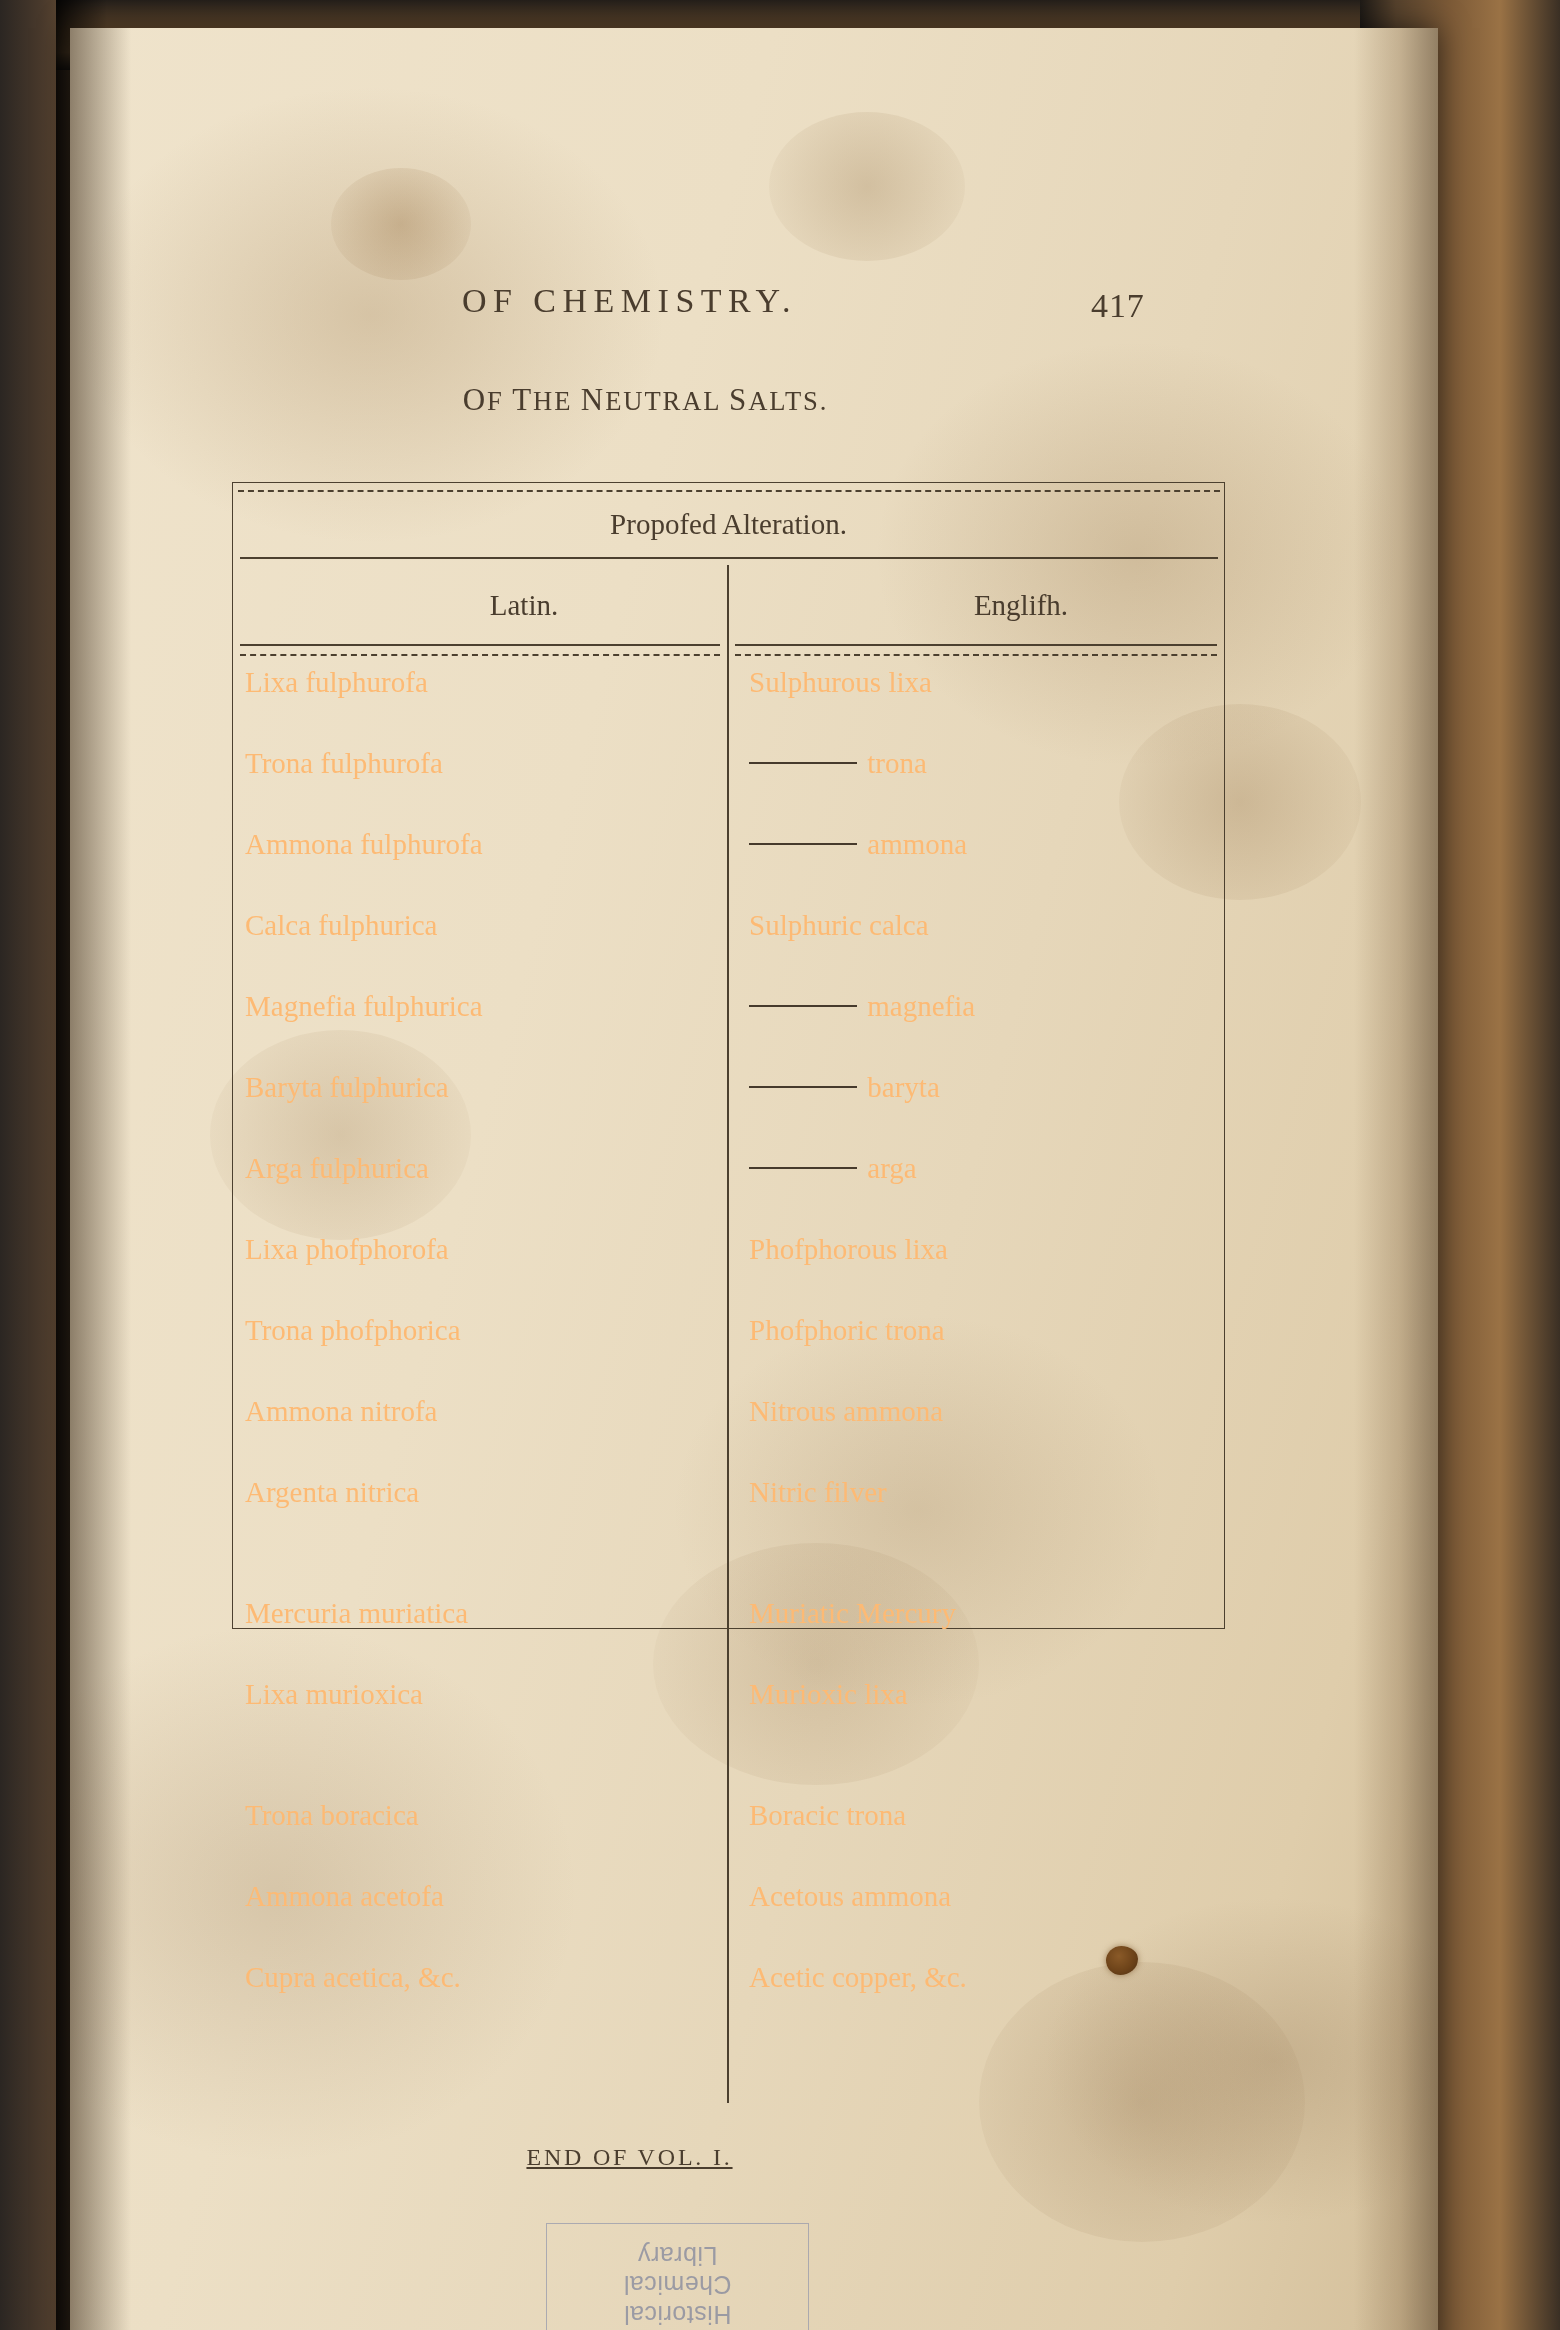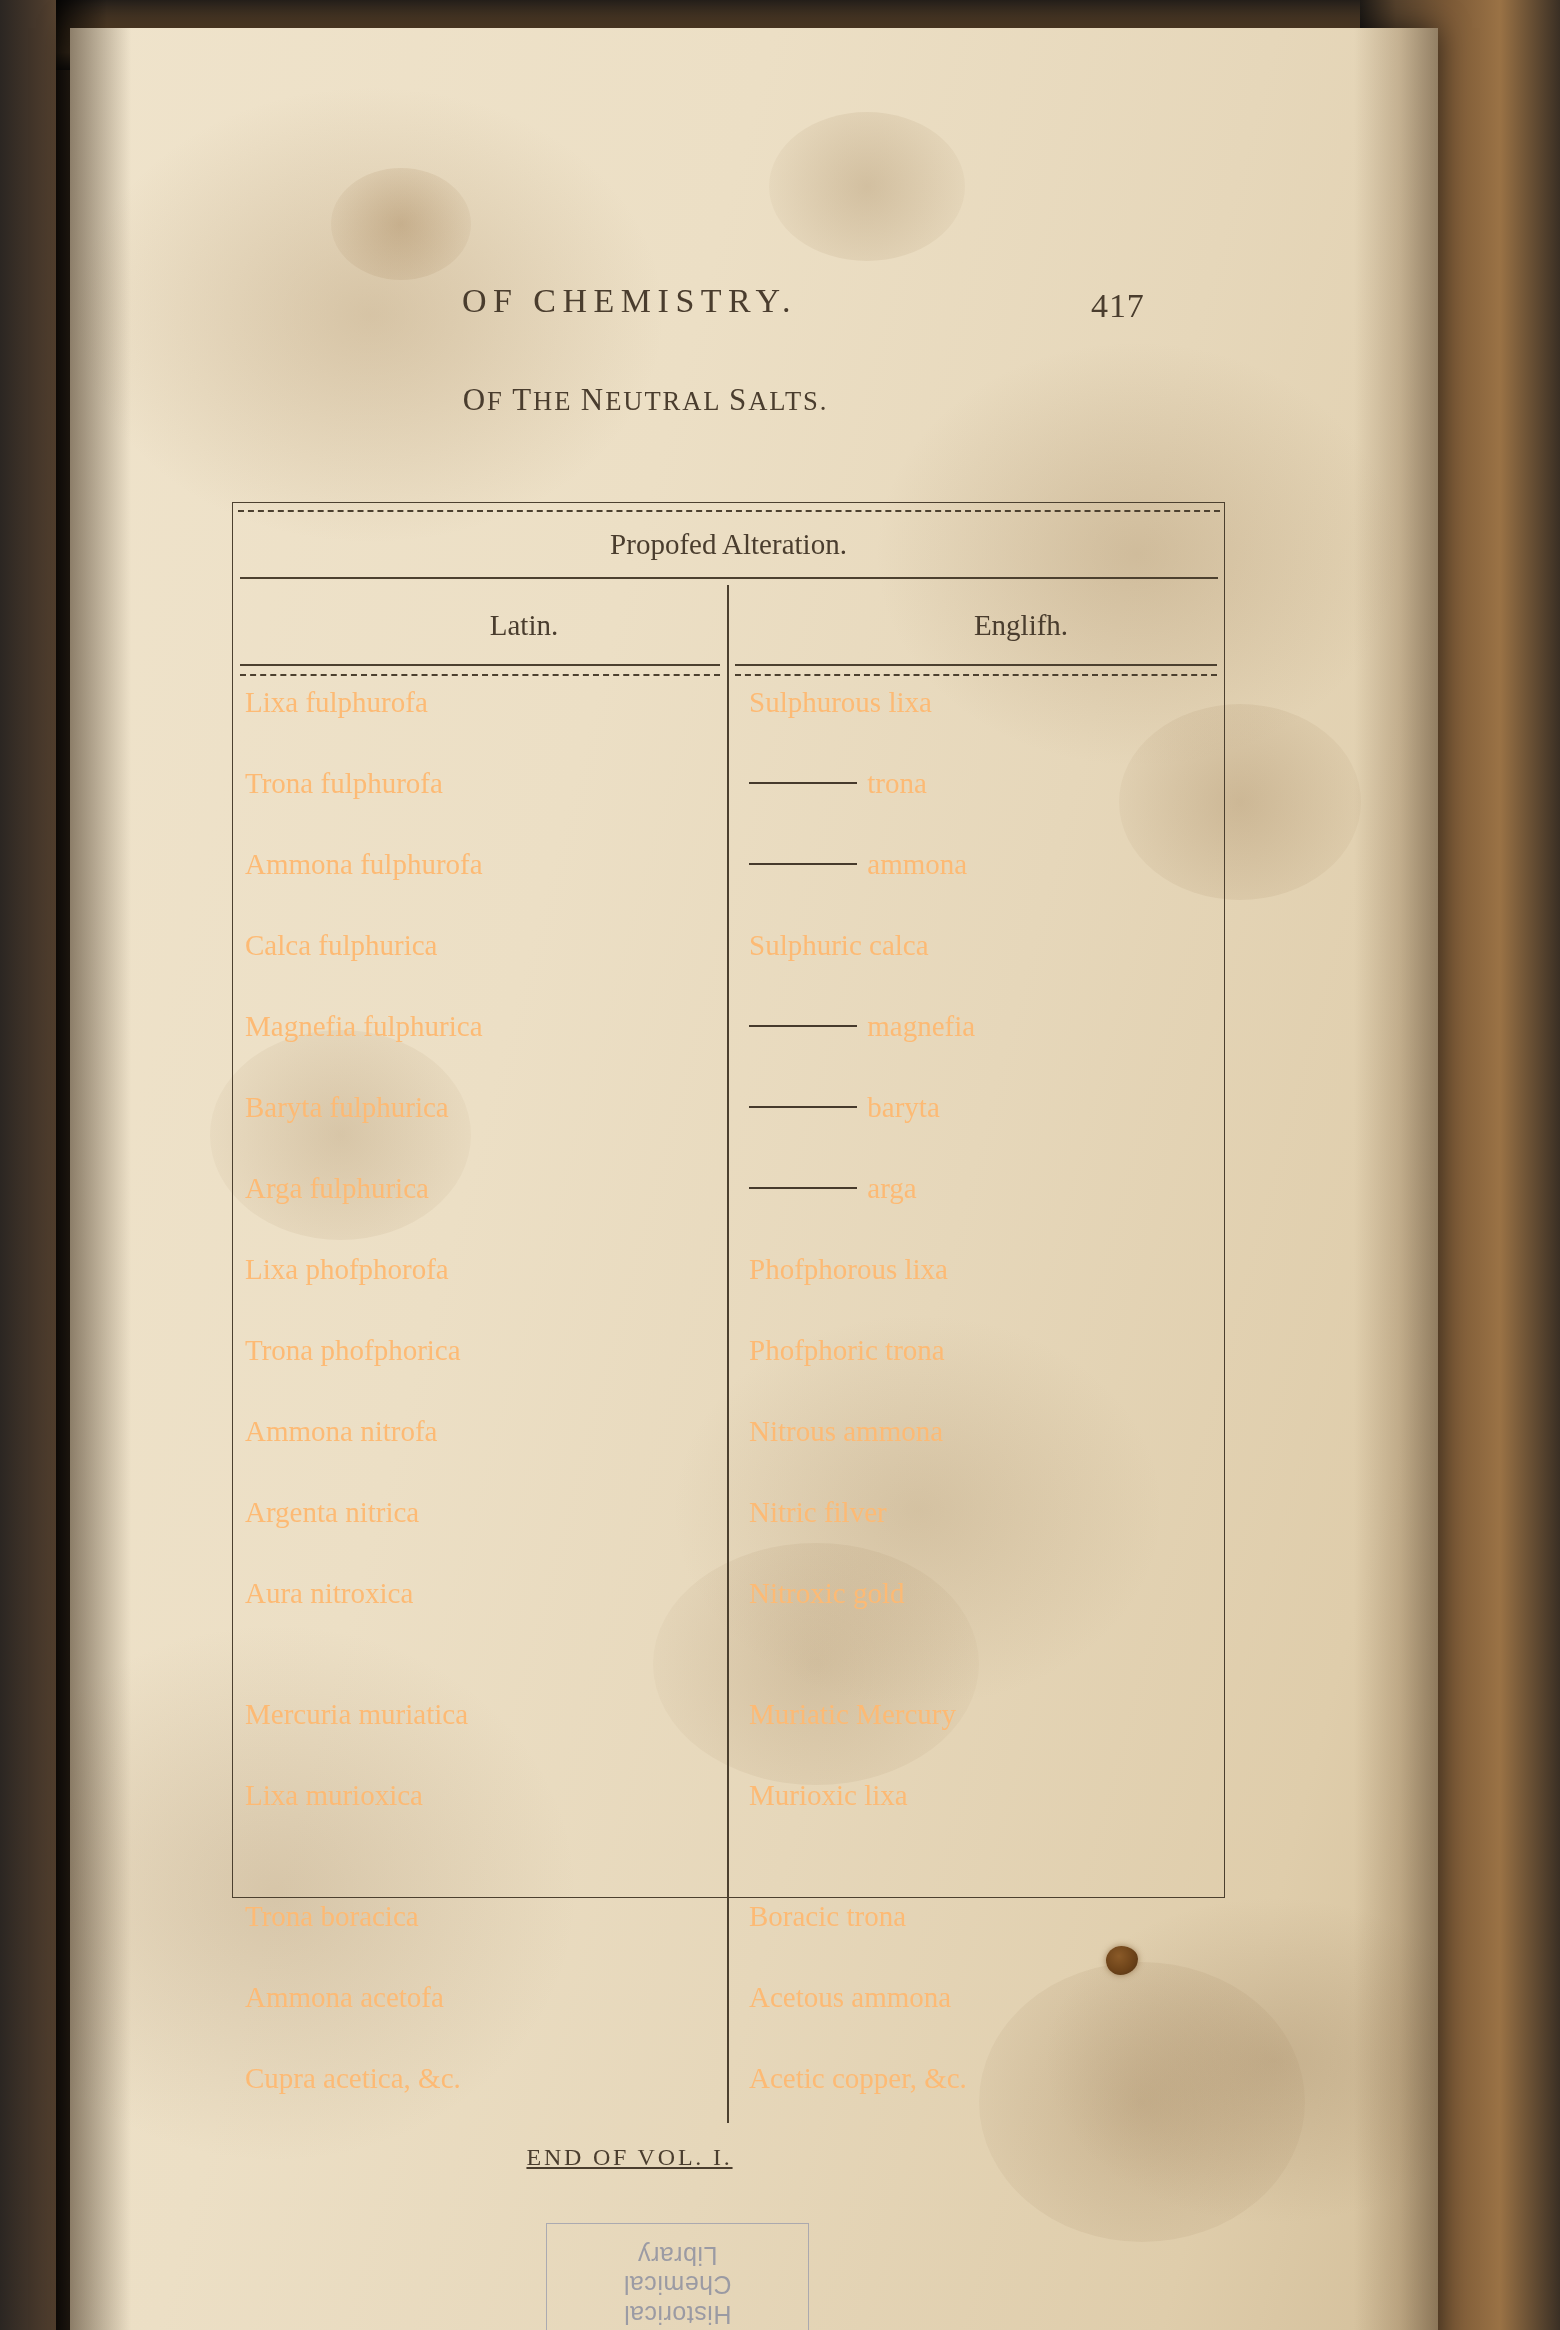--- a/index.html
+++ b/index.html
@@ -126,22 +126,21 @@
     color: #4a3d2e;
   }
   .smallcaps-lead { font-size: 31px; }
 
   
   .table-wrap {
     position: absolute;
     left: 162px;
     top: 454px;
     width: 993px;
-    height: 1396px;
-    margin-top: 20px;
+    height: 1147px;
   }
   .tbl-border-outer {
     position: absolute;
     inset: 0;
     border: 1.9px solid #4c402f;
   }
   .rule {
     position: absolute;
     background: #4c402f;
   }
@@ -332,24 +331,20 @@
             <div class="cell english">Phofphoric trona</div>
           </div>
           <div class="row">
             <div class="cell latin">Ammona nitrofa</div>
             <div class="cell english">Nitrous ammona</div>
           </div>
           <div class="row">
             <div class="cell latin">Argenta nitrica</div>
             <div class="cell english">Nitric filver</div>
           </div>
-          <div class="row">
-            <div class="cell latin">Aura nitroxica</div>
-            <div class="cell english">Nitroxic gold</div>
-          </div>
           <div class="spacer"></div>
           <div class="row">
             <div class="cell latin">Mercuria muriatica</div>
             <div class="cell english">Muriatic Mercury</div>
           </div>
           <div class="row">
             <div class="cell latin">Lixa murioxica</div>
             <div class="cell english">Murioxic lixa</div>
           </div>
           <div class="spacer"></div>

